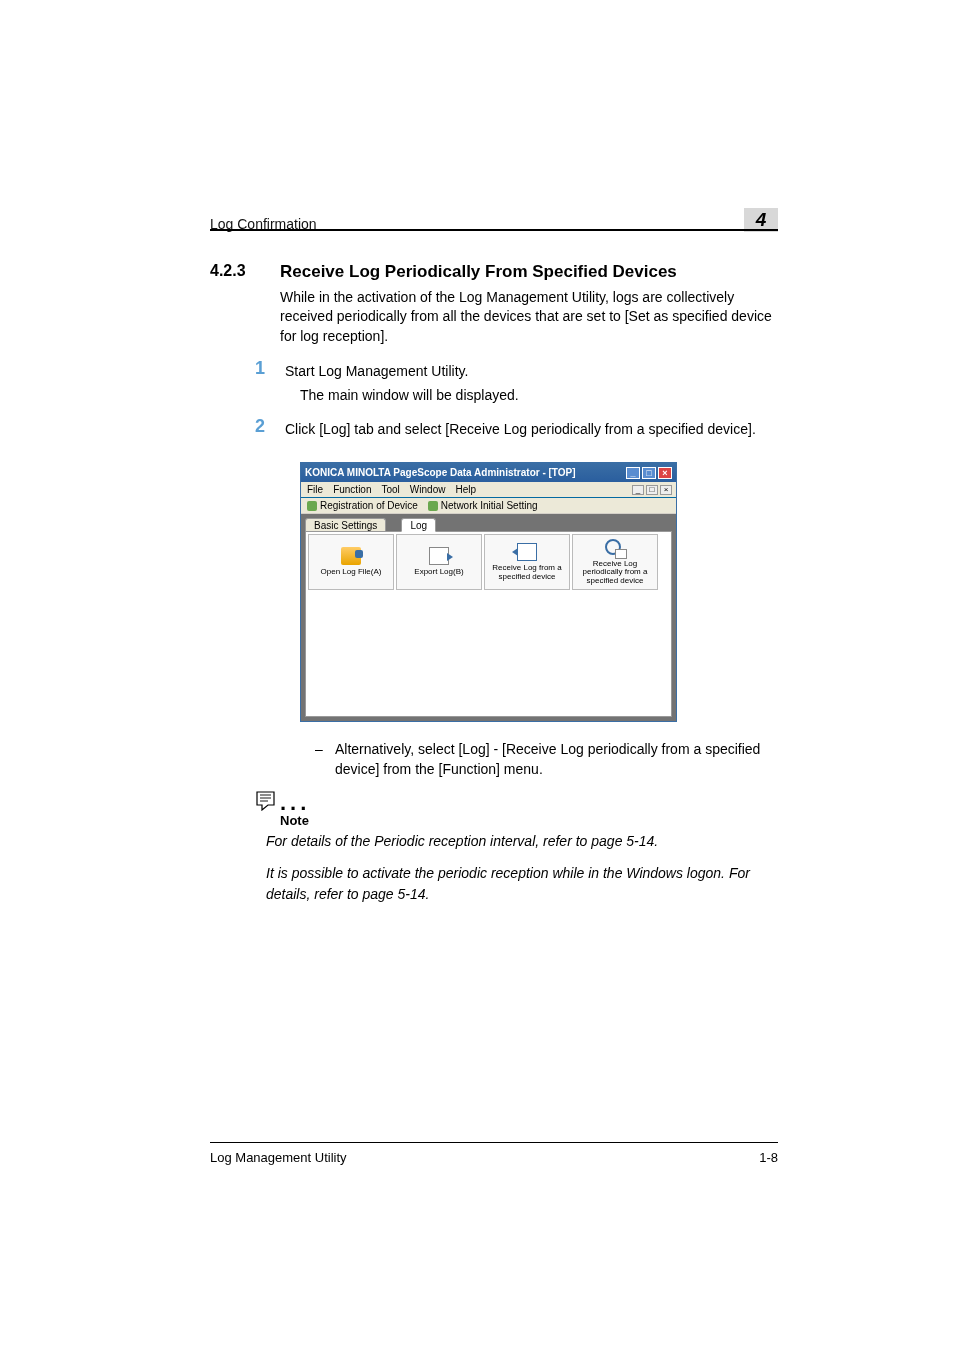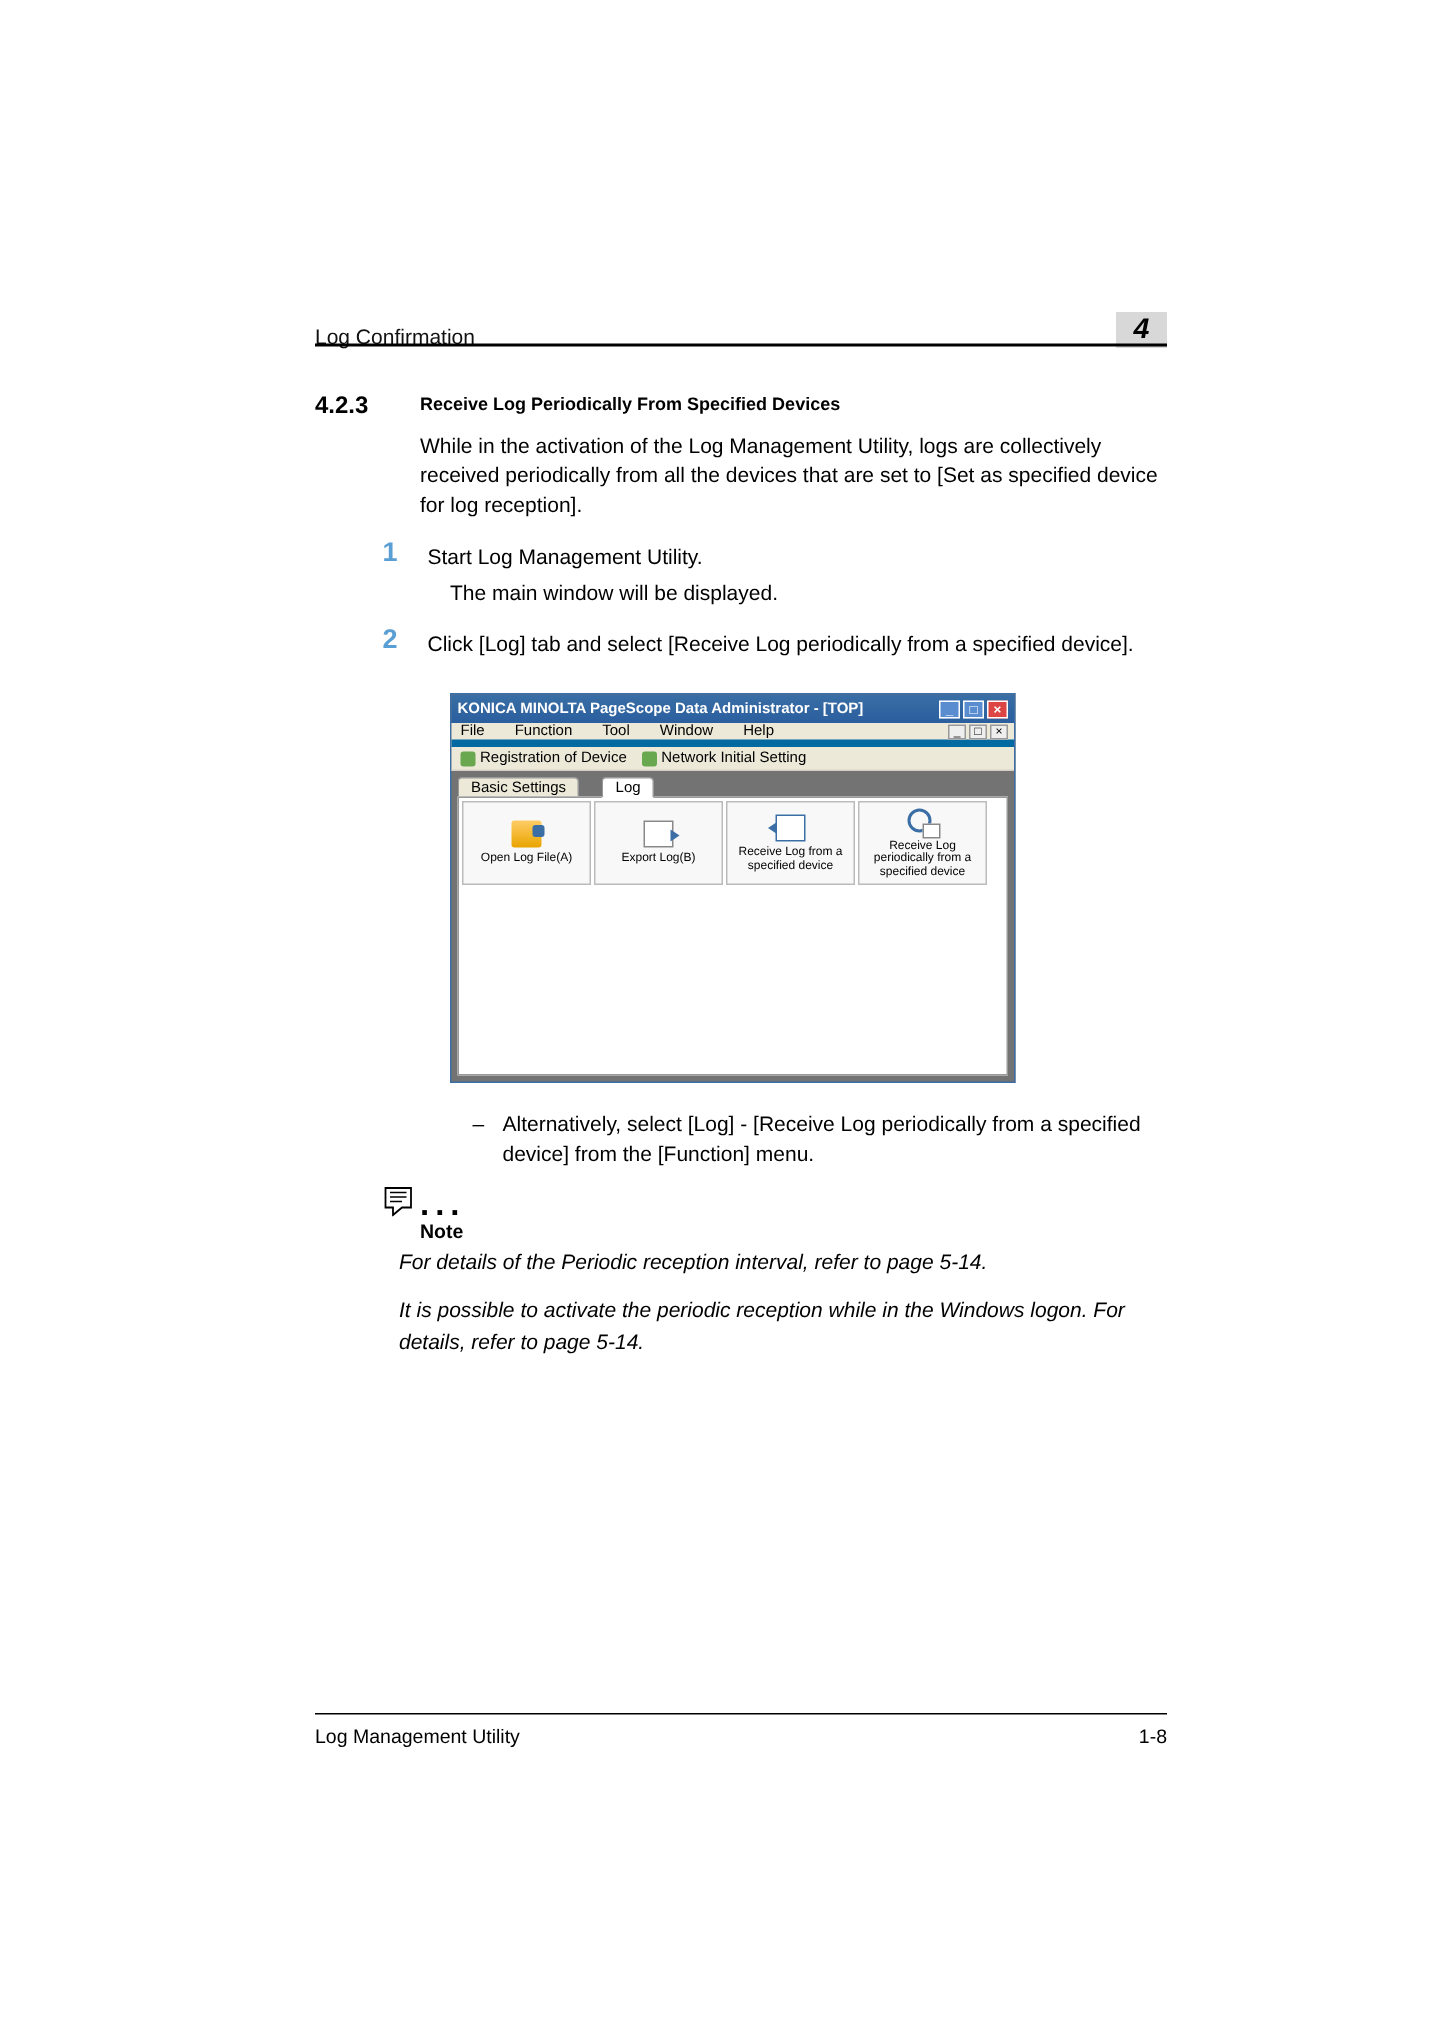--- a/index.html
+++ b/index.html
@@ -5,37 +5,37 @@
   * { box-sizing: border-box; margin: 0; padding: 0; }
   html, body { width: 954px; height: 1350px; background: #fff; font-family: Arial, Helvetica, sans-serif; color: #000; }
   .page { position: relative; width: 954px; height: 1148px; }
   .running-head { position: absolute; left: 210px; right: 176px; top: 208px; display: flex; justify-content: space-between; align-items: flex-end; }
   .running-head .title { font-size: 14px; color: #111; }
   .running-head .chapnum-box { width: 34px; height: 24px; background: #d8d8d8; color: #000; font-size: 19px; font-weight: bold; display: flex; align-items: center; justify-content: center; font-style: italic; }
   .head-rule { position: absolute; left: 210px; right: 176px; top: 229px; height: 0; border-top: 2px solid #000; }
 
   .section-head { position: absolute; left: 210px; right: 159px; top: 262px; display: flex; }
   .section-num { width: 70px; font-size: 16px; font-weight: bold; }
-  .section-title { font-size: 12px; font-weight: bold; }
+  .section-title { font-size: 17px; font-weight: bold; }
 
   .intro { position: absolute; left: 280px; right: 176px; top: 288px; font-size: 14px; line-height: 1.38; }
 
   .step { position: absolute; left: 255px; right: 176px; display: flex; }
   .step .num { width: 30px; font-size: 18px; font-weight: bold; color: #5a9fd4; font-family: Arial, sans-serif; }
   .step .body { flex: 1; font-size: 14px; line-height: 1.45; padding-top: 3px; }
   .step1 { top: 358px; }
   .step1-sub { position: absolute; left: 300px; right: 176px; top: 387px; font-size: 14px; }
   .step2 { top: 416px; }
 
   .screenshot { position: absolute; left: 300px; top: 462px; width: 377px; height: 260px; background: #737373; border: 1px solid #3a6ea5; font-family: Tahoma, Arial, sans-serif; }
   .titlebar { height: 19px; background: linear-gradient(#3a6ea5,#2a5e9e); color: #fff; font-size: 10px; font-weight: bold; display: flex; align-items: center; padding: 0 4px; justify-content: space-between; }
   .titlebar .btns { display: flex; gap: 2px; }
   .titlebar .btn { width: 14px; height: 12px; border: 1px solid #fff; font-size: 9px; display: flex; align-items: center; justify-content: center; background: #5a8dd0; }
   .titlebar .btn.close { background: #d44; }
-  .menubar { height: 16px; background: #ece9d8; font-size: 10px; display: flex; align-items: center; gap: 20px; padding: 0 6px; border-bottom: 5px solid #0369a1; position: relative; }
+  .menubar { height: 16px; background: #ece9d8; font-size: 10px; display: flex; align-items: center; gap: 10px; padding: 0 6px; border-bottom: 1px solid #0369a1; position: relative; }
   .menubar .mdibtns { position:absolute; right:4px; display:flex; gap:2px;}
   .menubar .mdibtn { width:12px; height:10px; border:1px solid #999; font-size:8px; line-height:8px; text-align:center; background:#eee; }
   .toolbar { height: 16px; background: #ece9d8; font-size: 10px; display: flex; align-items: center; gap: 10px; padding: 0 6px; border-bottom: 1px solid #d4d0c8; }
   .toolbar .tb-item { display:flex; align-items:center; gap:3px; }
   .tb-ico { width:10px; height:10px; background:#6aa84f; border-radius:2px; position:relative; }
   .tabstrip { height: 17px; display: flex; align-items: flex-end; padding-left: 4px; gap: 16px; }
   .tab { font-size: 10px; padding: 1px 8px 0 8px; border: 1px solid #999; border-bottom: none; background: #ece9d8; border-radius: 3px 3px 0 0; margin-right: -1px; position: relative; }
   .tab.active { background: #fff; z-index: 2; border-bottom: 1px solid #fff; top: 1px; }
   .panel { position: absolute; left: 4px; right: 4px; top: 68px; bottom: 4px; background: #fff; border: 1px solid #999; }
   .tilegrid { display: flex; padding: 2px; }

